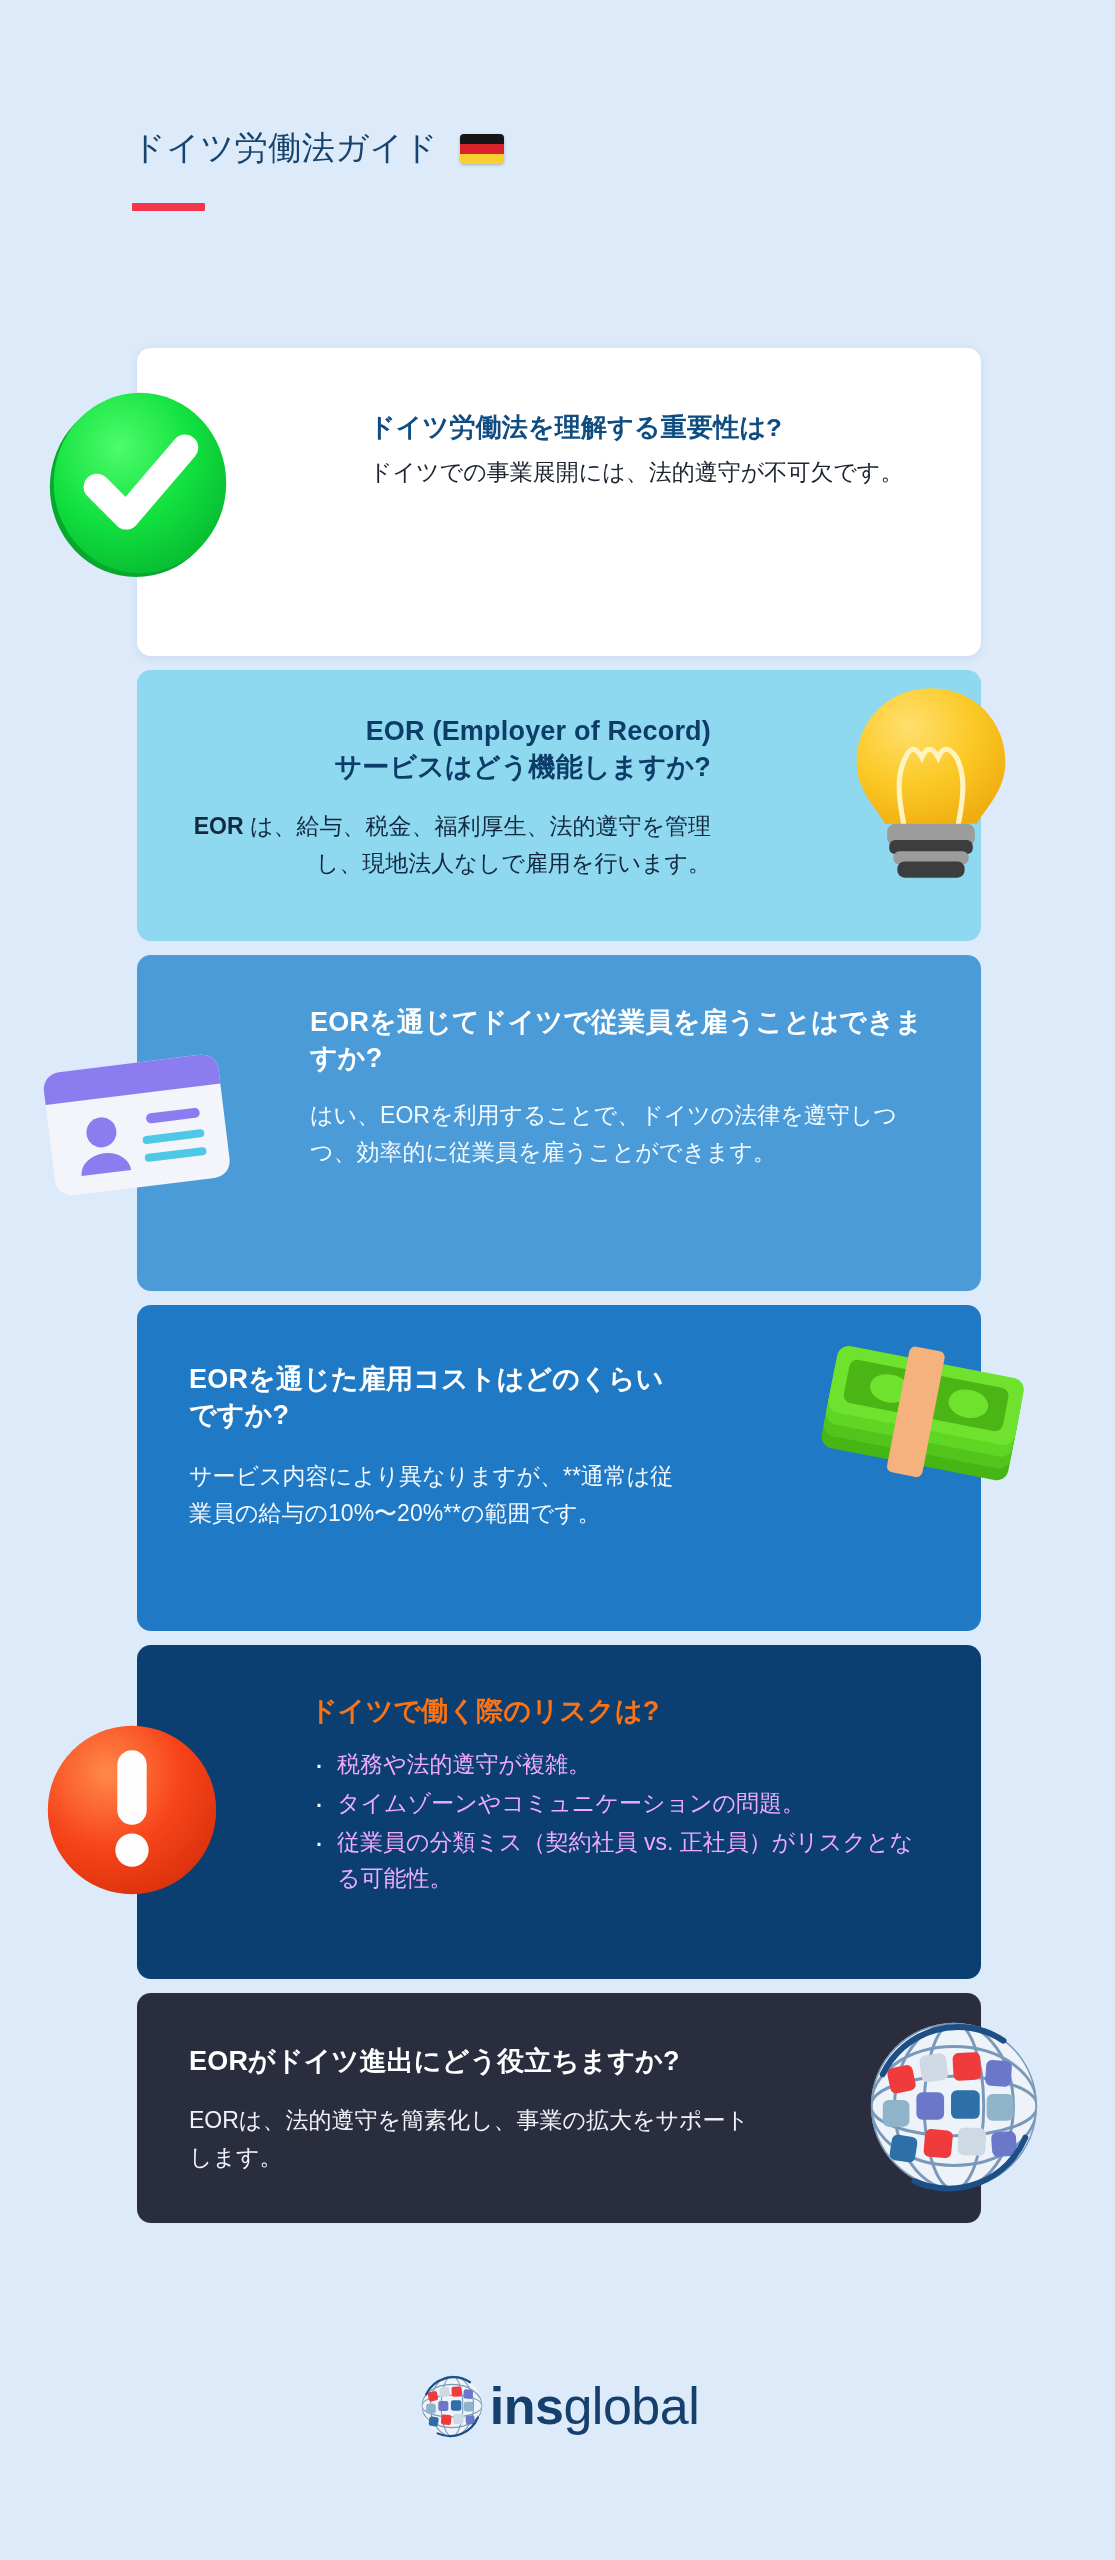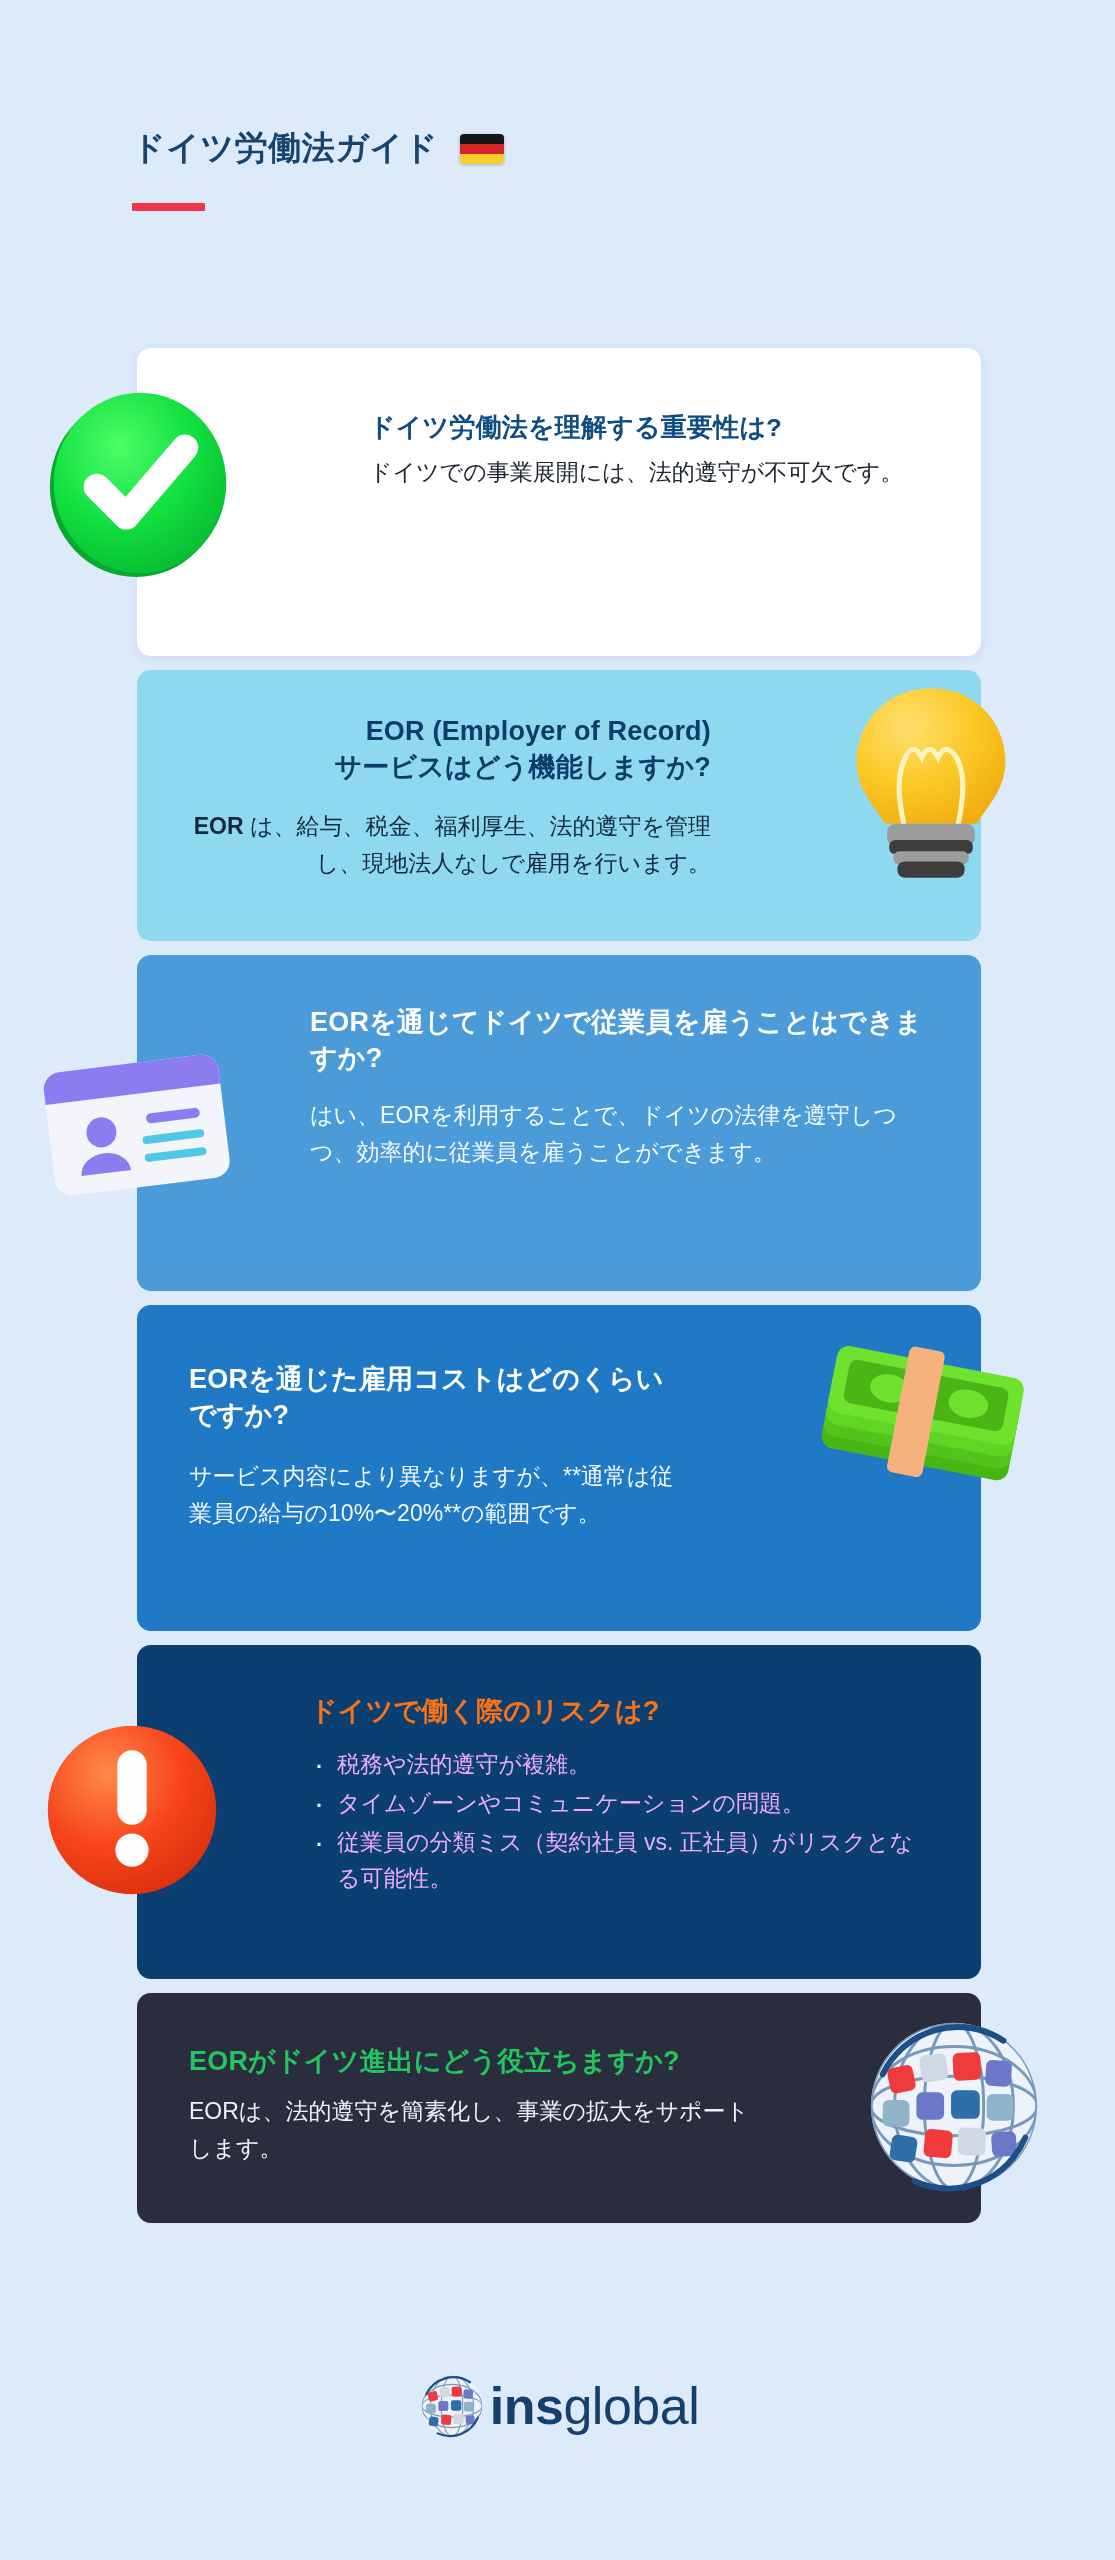--- a/index.html
+++ b/index.html
@@ -26,21 +26,21 @@
     top: 126px;
     width: 860px;
   }
   .header-row {
     display: flex;
     align-items: center;
     gap: 22px;
   }
   .page-title {
     font-size: 33px;
-    font-weight: 700;
+    font-weight: 400;
     color: #17446f;
     letter-spacing: 0.5px;
     white-space: nowrap;
   }
   .flag {
     width: 44px;
     height: 30px;
     border-radius: 4px;
     overflow: hidden;
     display: flex;
@@ -141,21 +141,21 @@
     left: 4px;
     top: -3px;
     font-size: 30px;
     line-height: 1.3;
     color: #f2f8ff;
   }
 
   
   .card-6 { background: #2a2d3d; height: 230px; }
   .card-6 .card-body { padding: 50px 230px 0 52px; }
-  .card-6 .card-heading { font-size: 27px; color: #22c55e; margin-bottom: 14px; }
+  .card-6 .card-heading { font-size: 27px; color: #ffffff; margin-bottom: 23px; }
   .card-6 .card-text { font-size: 23px; color: #f0f2f8; }
 
   
   .icon { position: absolute; z-index: 5; pointer-events: none; }
 
   
   .icon-check { left: -95px; top: 37px; width: 196px; height: 196px; }
 
   
   .icon-bulb { right: -38px; top: 10px; width: 176px; height: 214px; }

